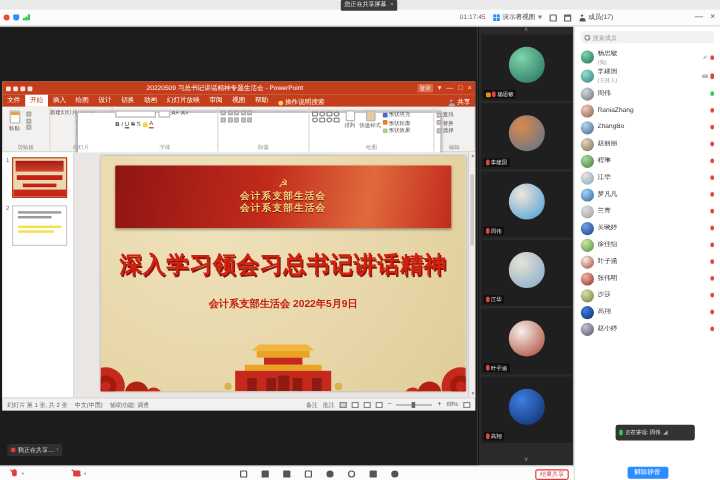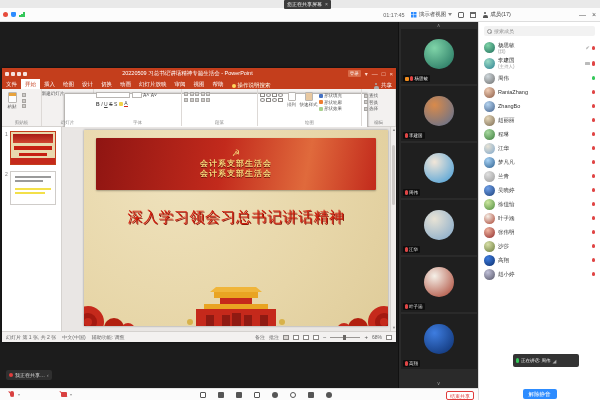--- a/index.html
+++ b/index.html
@@ -90,21 +90,21 @@
   .thumb2 i.hl{background:#f3e04a;}
 
   .slide-area{position:relative;flex:1;}
   .slide{position:absolute;left:22px;top:3px;width:304px;height:196px;background:
       radial-gradient(circle at 30% 20%, #efe2bd, #e7d6a8 60%, #dfcc9a);box-shadow:0 0 2px rgba(0,0,0,.4);overflow:hidden;}
   .banner{position:absolute;left:12px;right:12px;top:8px;height:52px;border-radius:1px;
      background:linear-gradient(100deg,#8f1512,#c22a1c 45%,#e06a3c 75%,#c22a1c);box-shadow:0 1px 2px rgba(0,0,0,.3);
      display:flex;flex-direction:column;align-items:center;justify-content:center;}
   .emblem{color:#f5d77a;font-size:9px;line-height:9px;margin-bottom:1px;}
   .banner-l{color:#f5d77a;font-size:8px;font-weight:bold;letter-spacing:1px;line-height:10px;text-shadow:0 0.5px 0 #6b0f0a;}
-  .slide-title{position:absolute;left:0;right:0;top:78px;text-align:center;color:#d2200f;font-size:15px;font-weight:normal;
+  .slide-title{position:absolute;left:0;right:0;top:78px;text-align:center;color:#d2200f;font-size:19px;font-weight:bold;
      letter-spacing:0.5px;text-shadow:1px 1px 0 #8a150a;white-space:nowrap;}
   .slide-sub{position:absolute;left:0;right:0;top:118px;text-align:center;color:#c41e10;font-size:8.5px;font-weight:bold;}
   .gate{position:absolute;left:50%;transform:translateX(-50%);bottom:0;}
   .cloud{position:absolute;bottom:-6px;}
   .cloud.l{left:-14px;}
   .cloud.r{right:-14px;}
   .vscroll{position:absolute;right:0;top:0;bottom:0;width:6px;background:#f0edeb;border-left:1px solid #d5d2cf;}
   .vs-thumb{position:absolute;left:1px;right:1px;top:18px;height:60px;background:#cdc9c6;border-radius:2px;}
   .vs-arrow{position:absolute;left:1px;width:4px;height:4px;color:#888;font-size:4px;line-height:4px;text-align:center;}
 
@@ -407,20 +407,21 @@
         </div>
 
         <div class="slide-area">
           <div class="slide">
             <div class="banner">
               <div class="emblem">☭</div>
               <div class="banner-l">会计系支部生活会</div>
               <div class="banner-l">会计系支部生活会</div>
             </div>
             <div class="slide-title">深入学习领会习总书记讲话精神</div>
+            <div class="slide-sub">会计系支部生活会   2022年5月9日</div>
 
             <svg class="gate" width="120" height="44" viewBox="0 0 120 44">
               <rect x="38" y="10" width="44" height="6" fill="#e9a422"></rect>
               <polygon points="34,10 86,10 80,5 40,5" fill="#f0b53a"></polygon>
               <rect x="44" y="16" width="32" height="6" fill="#c5291b"></rect>
               <rect x="28" y="22" width="64" height="5" fill="#e9a422"></rect>
               <rect x="20" y="27" width="80" height="17" fill="#c5291b"></rect>
               <rect x="30" y="33" width="8" height="11" fill="#8f1a12"></rect>
               <rect x="46" y="33" width="8" height="11" fill="#8f1a12"></rect>
               <rect x="56" y="31" width="9" height="13" fill="#8f1a12"></rect>

